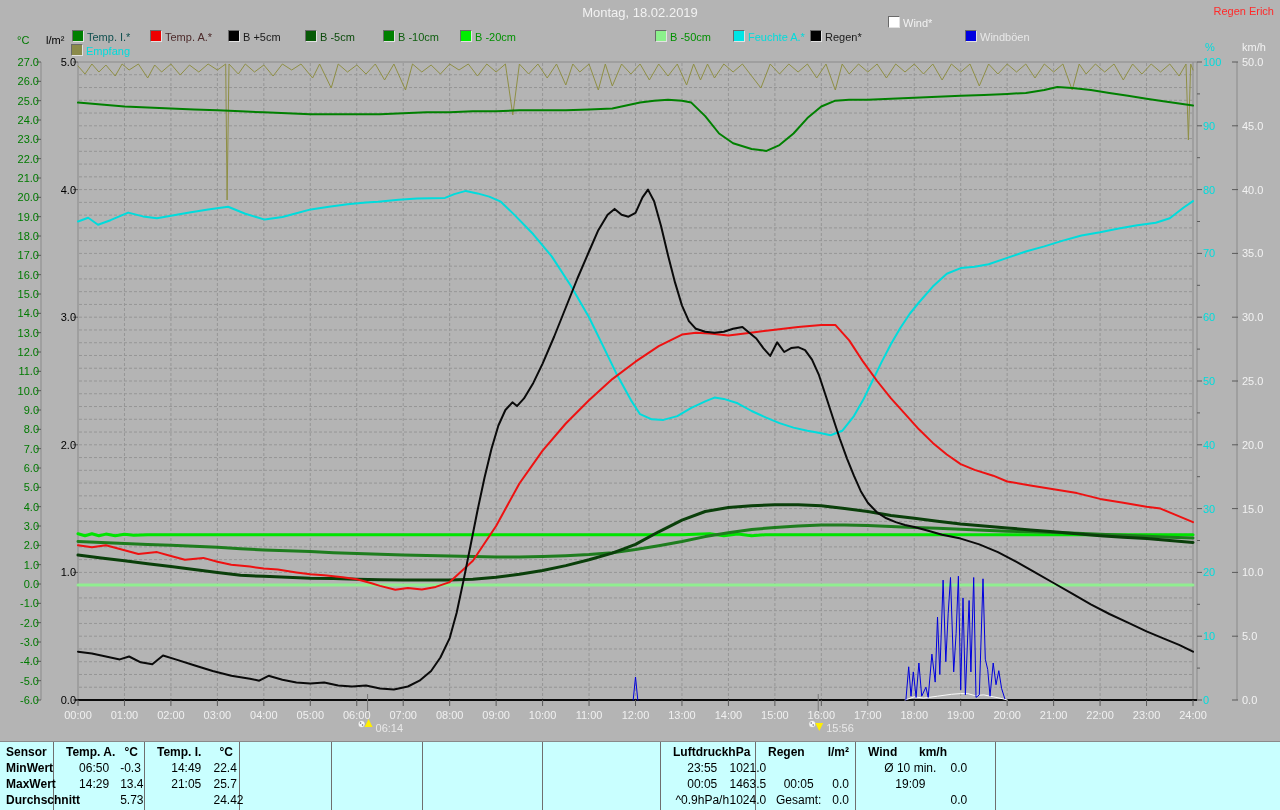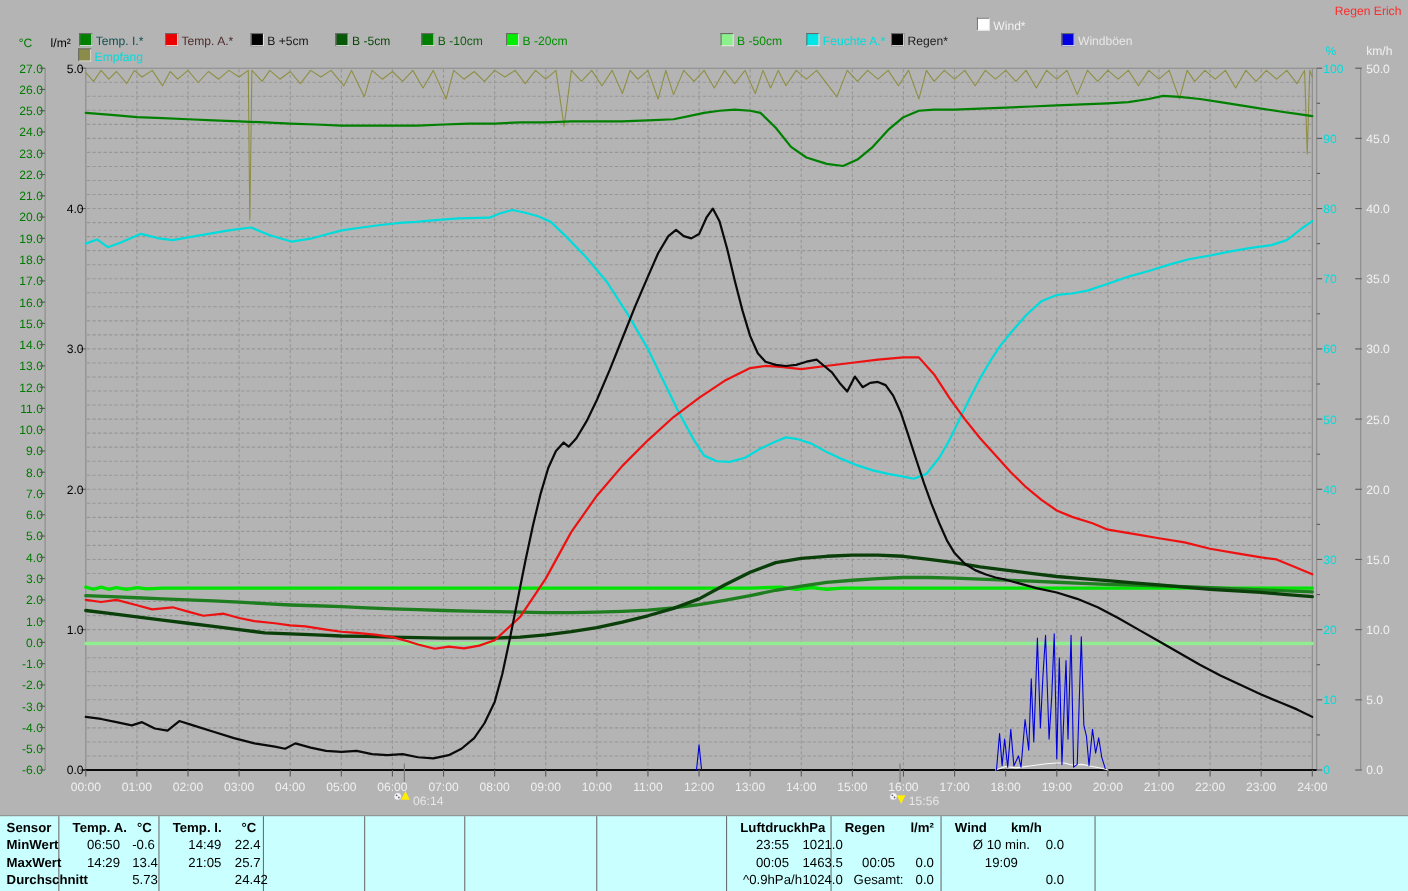--- a/index.html
+++ b/index.html
@@ -25,20 +25,21 @@
   .whl{flex:1;text-align:left;padding-left:12px;font-weight:bold;}
   .wtime{flex:0 0 58%;text-align:center;padding-left:14px;}
   .wval{flex:1;text-align:right;padding-right:6px;}
   .wval.bold{font-weight:bold;}
   .rowlab{padding-left:6px;font-weight:bold;}
 </style>
 </head>
 <body>
 
 <div class="stage">
+  <div class="title">Montag, 18.02.2019</div>
   <div class="watermark">Regen Erich</div>
 
   <span class="unit unit-temp">°C</span>
   <span class="unit unit-rain">l/m²</span>
   <span class="unit unit-hum">%</span>
   <span class="unit unit-wind">km/h</span>
 
   <div id="legend">
       <div class="legend-item" style="left: 72px; top: 30px;"><span class="sw" style="background: rgb(0, 128, 0);"></span><span class="lb" style="color: rgb(17, 80, 80);">Temp. I.*</span></div>
       <div class="legend-item" style="left: 150px; top: 30px;"><span class="sw" style="background: rgb(238, 0, 0);"></span><span class="lb" style="color: rgb(77, 43, 43);">Temp. A.*</span></div>
@@ -373,21 +374,21 @@
           <span class="rowlab">Durchschnitt</span>
         </div>
       </div>
       <div class="wcol" style="width: 91px;">
         <div class="wrow">
           <span class="whl">Temp. A.</span>
           <span class="wval bold" style="padding-right: 6px;">°C</span>
         </div>
         <div class="wrow">
           <span class="wtime">06:50</span>
-          <span class="wval" style="padding-right: 6px;">-0.6</span>
+          <span class="wval" style="padding-right: 6px;">-0.3</span>
         </div>
         <div class="wrow">
           <span class="wtime">14:29</span>
           <span class="wval" style="padding-right: 6px;">13.4</span>
         </div>
         <div class="wrow">
           <span class="wtime"></span>
           <span class="wval" style="padding-right: 6px;">5.73</span>
         </div>
       </div>

